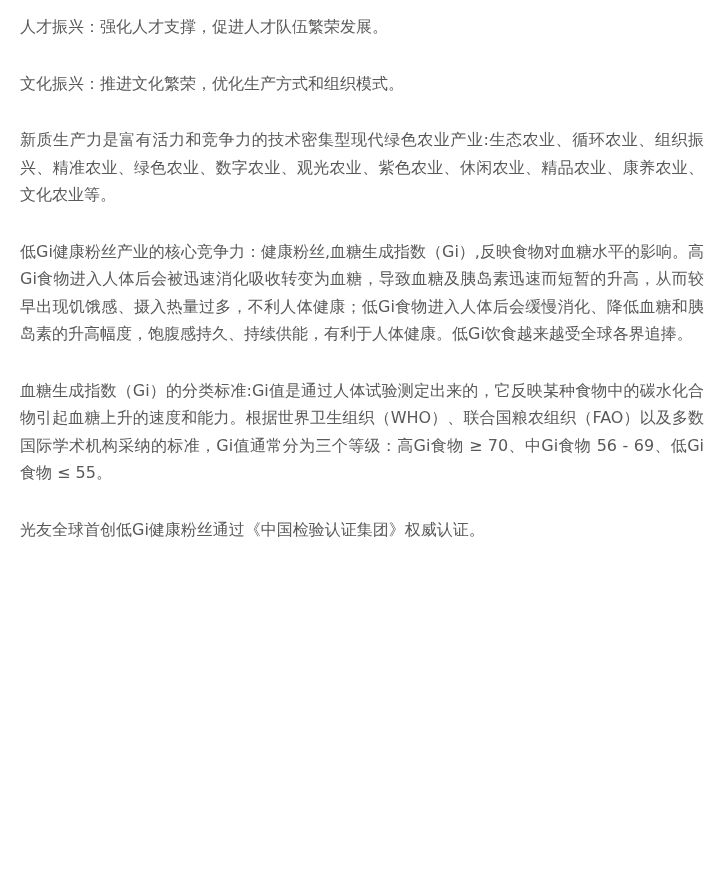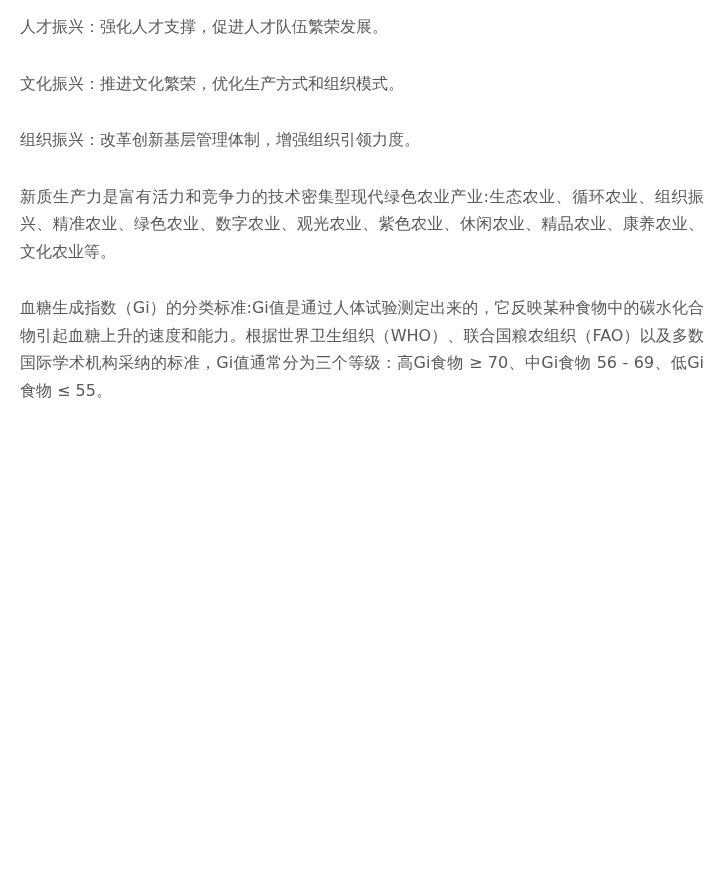--- a/index.html
+++ b/index.html
@@ -30,16 +30,17 @@
     padding: 0;
     font-weight: normal;
   }
 </style>
 </head>
 <body>
 
 <div class="doc">
   <p>人才振兴：强化人才支撑，促进人才队伍繁荣发展。</p>
   <p>文化振兴：推进文化繁荣，优化生产方式和组织模式。</p>
-  <p>组织振兴：改革创新基层管理体制，增强组织引领力度。</p>
   <p>新质生产力是富有活力和竞争力的技术密集型现代绿色农业产业:生态农业、循环农业、组织振兴、精准农业、绿色农业、数字农业、观光农业、紫色农业、休闲农业、精品农业、康养农业、文化农业等。</p>
+  <p>低Gi健康粉丝产业的核心竞争力：健康粉丝,血糖生成指数（Gi）,反映食物对血糖水平的影响。高Gi食物进入人体后会被迅速消化吸收转变为血糖，导致血糖及胰岛素迅速而短暂的升高，从而较早出现饥饿感、摄入热量过多，不利人体健康；低Gi食物进入人体后会缓慢消化、降低血糖和胰岛素的升高幅度，饱腹感持久、持续供能，有利于人体健康。低Gi饮食越来越受全球各界追捧。</p>
   <p>血糖生成指数（Gi）的分类标准:Gi值是通过人体试验测定出来的，它反映某种食物中的碳水化合物引起血糖上升的速度和能力。根据世界卫生组织（WHO）、联合国粮农组织（FAO）以及多数国际学术机构采纳的标准，Gi值通常分为三个等级：高Gi食物 ≥ 70、中Gi食物 56 - 69、低Gi食物 ≤ 55。</p>
+  <p>光友全球首创低Gi健康粉丝通过《中国检验认证集团》权威认证。</p>
 </div>
 
 </body></html>

